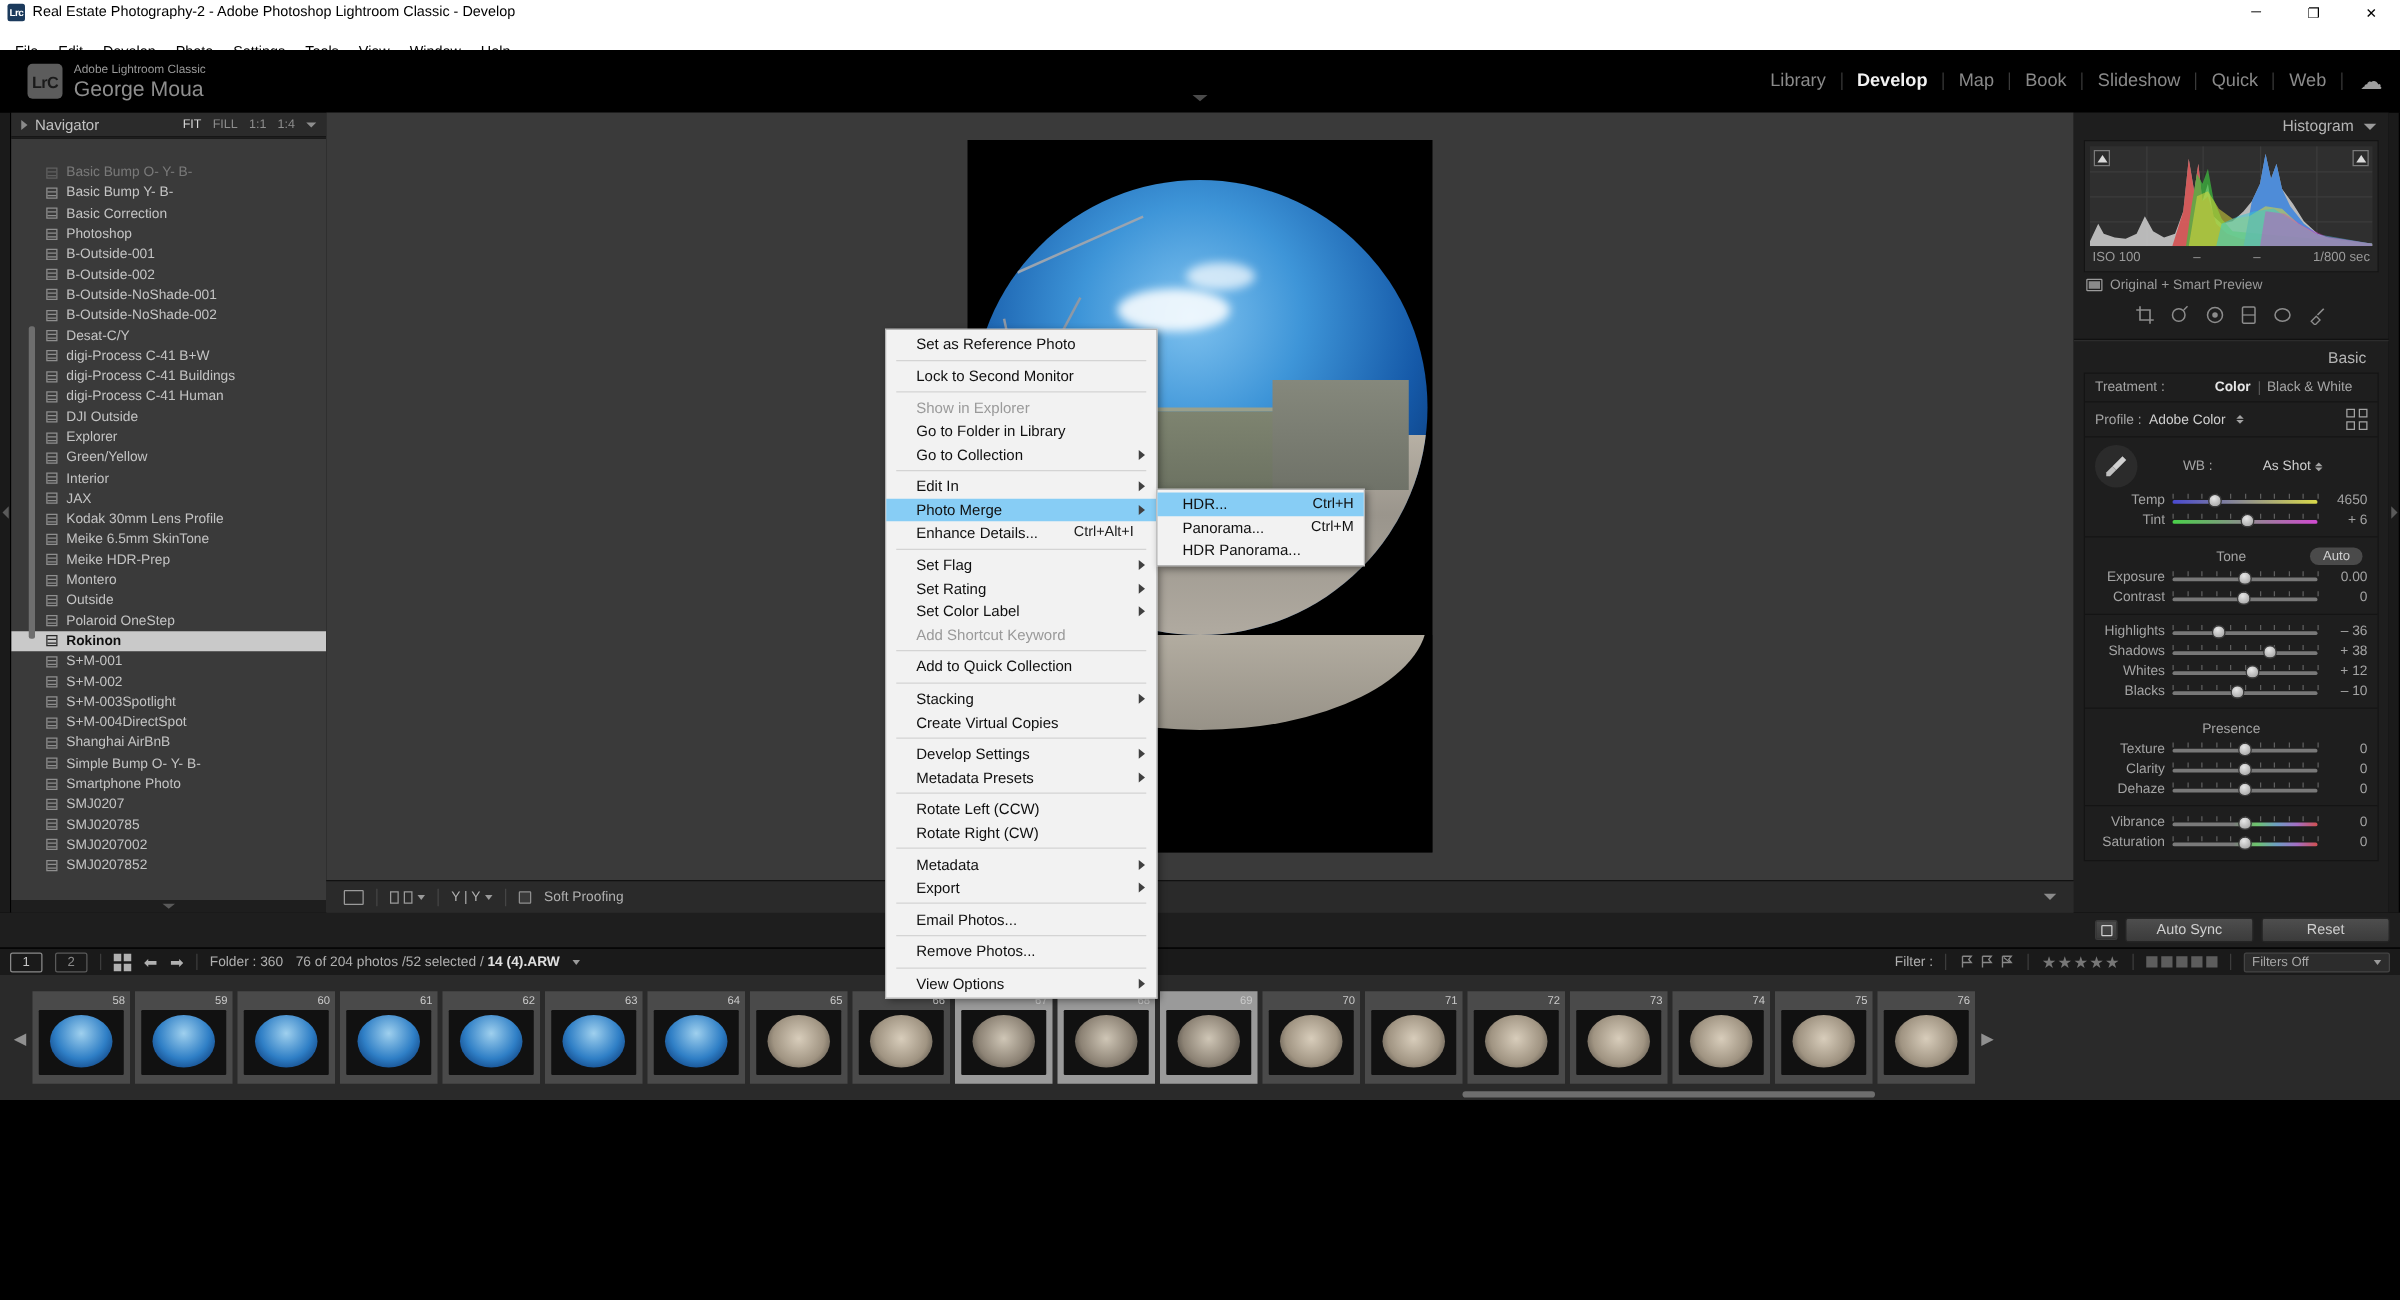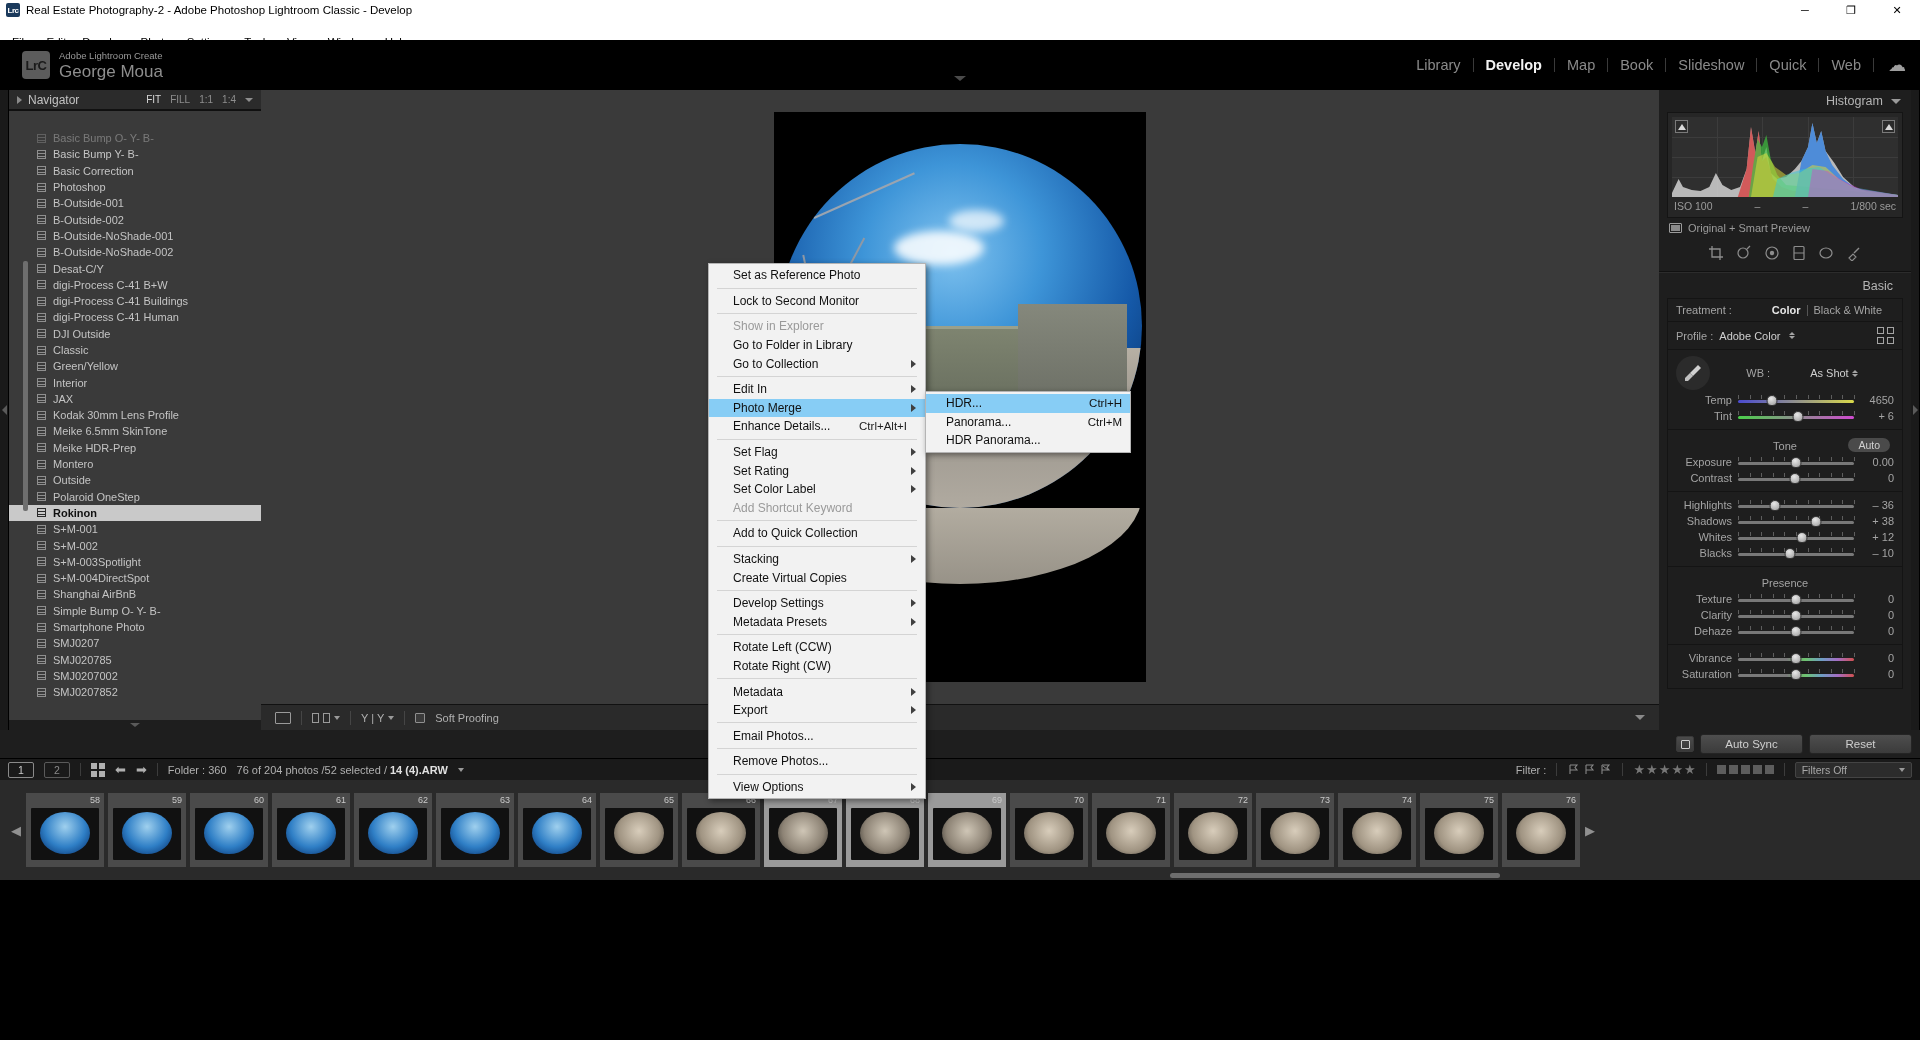--- a/index.html
+++ b/index.html
@@ -467,21 +467,21 @@
   .cmi.hl { background: #87cdf5; }
   .cmi .acc { margin-left: auto; color: #202020; padding-right: 8px; font-size: 11.5px; }
   .cmi .chev {
     position: absolute; right: 9px; width: 0; height: 0;
     border-top: 4px solid transparent; border-bottom: 4px solid transparent;
     border-left: 5px solid #404040;
   }
   .cm-sep { height: 1px; background: #d4d4d4; margin: 3px 8px 3px 8px; }
 
   .submenu {
-    position: absolute; left: 925px; top: 391px; width: 206px;
+    position: absolute; left: 925px; top: 391px; width: 167px;
     background: #f2f2f2; border: 1px solid #b4b4b4;
     box-shadow: 2px 2px 6px rgba(0,0,0,0.45); z-index: 60;
     padding: 2px 0; font-size: 12px;
   }
   .smi {
     height: 18.6px; display: flex; align-items: center; padding: 0 8px 0 20px;
     color: #101010;
   }
   .smi.hl { background: #87cdf5; }
   .smi .acc { margin-left: auto; font-size: 11.5px; }
@@ -508,21 +508,21 @@
     <div class="mi">Tools</div>
     <div class="mi">View</div>
     <div class="mi">Window</div>
     <div class="mi">Help</div>
   </div>
 
 <div class="topbar">
   <div class="idplate">
     <div class="lrc-logo">LrC</div>
     <div class="idtext">
-      <div class="sml">Adobe Lightroom Create</div>
+      <div class="sml">Adobe Lightroom Classic</div>
       <div class="big">George Moua</div>
     </div>
   </div>
   <div class="modules" id="modules">
       <div class="mod">Library</div>
       <div class="sep"></div>
       <div class="mod active">Develop</div>
       <div class="sep"></div>
       <div class="mod">Map</div>
       <div class="sep"></div>
@@ -607,21 +607,21 @@
           <div class="preset-row">
             <span class="pz-icon"></span>
             <span>digi-Process C-41 Human</span>
           </div>
           <div class="preset-row">
             <span class="pz-icon"></span>
             <span>DJI Outside</span>
           </div>
           <div class="preset-row">
             <span class="pz-icon"></span>
-            <span>Classic</span>
+            <span>Explorer</span>
           </div>
           <div class="preset-row">
             <span class="pz-icon"></span>
             <span>Green/Yellow</span>
           </div>
           <div class="preset-row">
             <span class="pz-icon"></span>
             <span>Interior</span>
           </div>
           <div class="preset-row">

